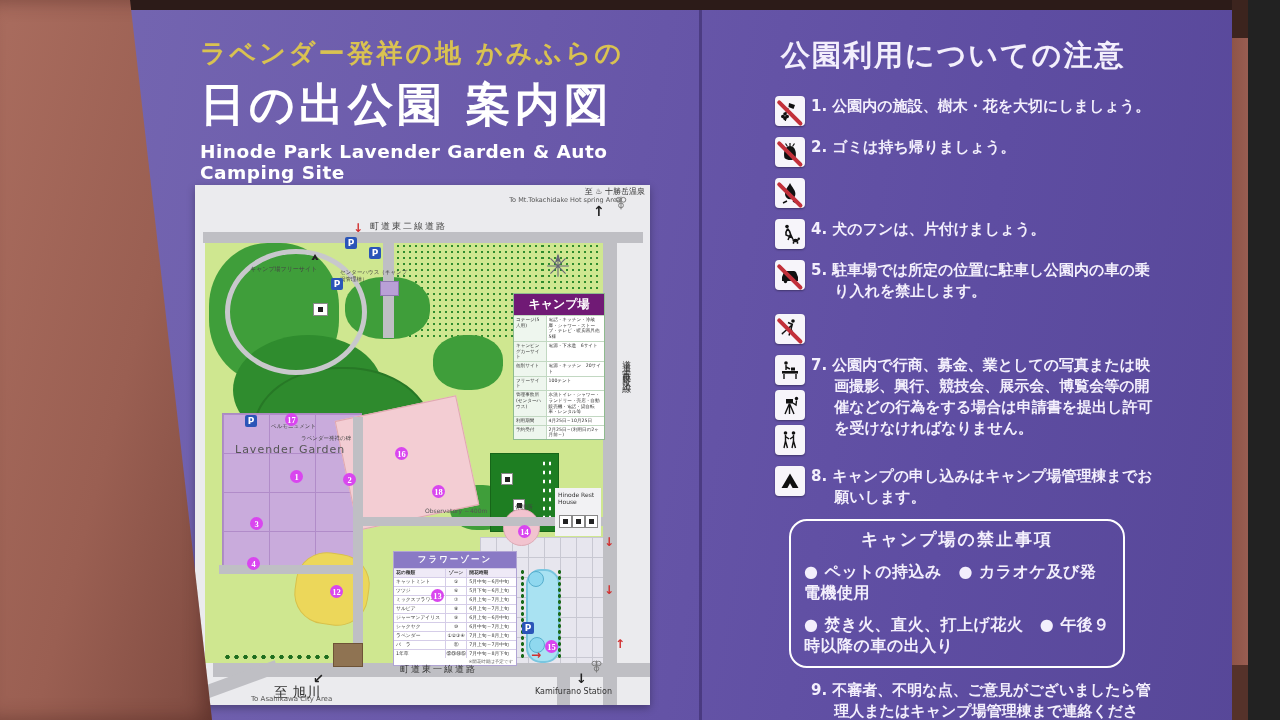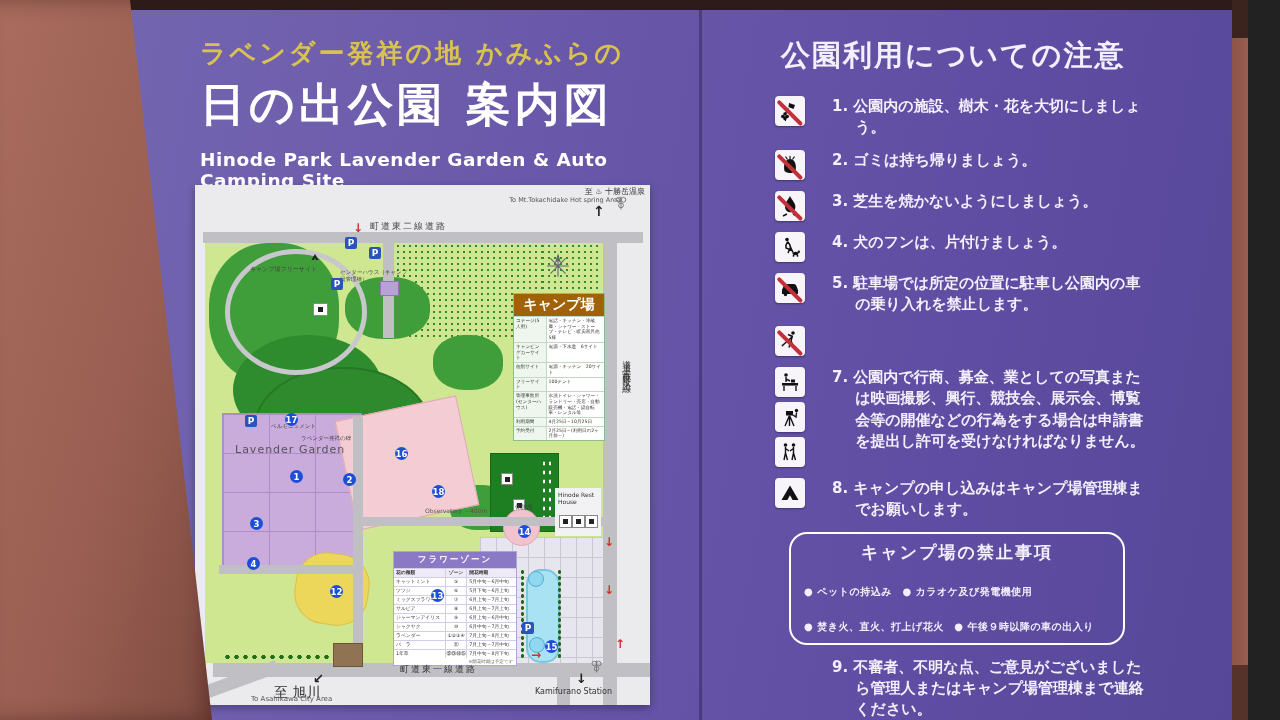--- a/index.html
+++ b/index.html
@@ -15,70 +15,70 @@
               box-shadow:inset -16px 0 20px rgba(60,25,20,.45);}
   .frame-right{position:absolute;left:1232px;top:0;width:48px;height:720px;
                background:linear-gradient(90deg,#8e5448,#a2655a 60%,#7c463c);}
   .frame-right .dark-top{position:absolute;left:0;top:0;width:100%;height:38px;background:#3c241e;}
   .frame-right .dark-bot{position:absolute;left:0;bottom:0;width:100%;height:55px;background:#55322a;}
 
   
   .title-block{position:absolute;left:200px;top:36px;width:480px;}
   .tagline{font-size:26px;font-weight:bold;color:#d9c251;letter-spacing:3px;}
   .main-title{font-size:45px;font-weight:800;color:#ffffff;letter-spacing:4px;margin-top:4px;}
-  .sub-title{font-size:18.5px;font-weight:600;color:#ffffff;margin-top:14px;letter-spacing:.5px;}
+  .sub-title{font-size:18.5px;font-weight:600;color:#ffffff;margin-top:6px;letter-spacing:.5px;}
 
   
   .map-paper{position:absolute;left:195px;top:185px;width:455px;height:520px;background:#ebebee;
              box-shadow:0 3px 8px rgba(0,0,0,.3);overflow:hidden;}
   .roadH,.roadV,.roadD{position:absolute;background:#bfbfc4;}
   .lbl{position:absolute;color:#444;white-space:nowrap;line-height:1.2;}
   .vtext{writing-mode:vertical-rl;letter-spacing:3px;}
   .blob{position:absolute;}
   .speckle{background-image:radial-gradient(#2e8b2e 1px,transparent 1.4px);background-size:6px 6px;}
   .speckle-dark{background-image:radial-gradient(#1b6b1b 1.4px,transparent 1.8px);background-size:5px 6px;}
   .blocks{background-color:#e7e6ee;background-image:linear-gradient(#c8c8d2 1px,transparent 1px),linear-gradient(90deg,#c8c8d2 1px,transparent 1px);background-size:16px 20px;}
   .lavgrid{background-color:#c9abdc;background-image:linear-gradient(#b18cc9 1px,transparent 1px),linear-gradient(90deg,#b18cc9 1px,transparent 1px);background-size:46px 39px;border:1px solid #a98cc0;}
   .hedge{background-image:radial-gradient(#1e6e1e 2px,transparent 2.4px);background-size:9px 8px;}
   .golfdots{background-image:radial-gradient(#fff 1.2px,transparent 1.5px);background-size:6px 9px;}
   .p-icon{position:absolute;width:12px;height:12px;background:#2a55b8;color:#fff;font-size:9px;font-weight:bold;
           display:flex;align-items:center;justify-content:center;border-radius:2px;}
-  .circle-num{position:absolute;width:13px;height:13px;background:#1d4ed8;color:#fff;border-radius:50%;
-              font-size:8.5px;font-weight:bold;display:flex;align-items:center;justify-content:center;}
+  .circle-num{position:absolute;width:13px;height:13px;background:#d946ef;color:#fff;border-radius:50%;
+              font-size:8.5px;font-weight:bold;display:flex;align-items:center;justify-content:center;font-family:Liberation Serif, serif;}
   .red-arrow{position:absolute;color:#d13030;font-weight:bold;}
   .blk-arrow{position:absolute;color:#222;font-weight:bold;}
   .mini-box{position:absolute;background:#fff;border:1px solid #888;display:flex;align-items:center;justify-content:center;}
   .mini-box .dot{width:5px;height:5px;background:#222;}
 
   
   .map-table{position:absolute;background:#fff;border:1px solid #9ab89a;font-family:"DejaVu Sans","Liberation Sans",sans-serif;}
   .map-table .tt{color:#fff;font-weight:bold;text-align:center;}
   .ct-row{display:flex;border-top:1px solid #c2d8c2;}
   .ct-l{width:34%;background:#eef6ee;padding:1px 2px;border-right:1px solid #c2d8c2;}
   .ct-r{width:66%;padding:1px 2px;}
   .ft-row{display:flex;border-top:1px solid #d5cde8;}
   .ft-a{width:42%;padding:1px 2px;border-right:1px solid #d5cde8;}
   .ft-b{width:18%;text-align:center;border-right:1px solid #d5cde8;padding:1px 0;}
   .ft-c{width:40%;padding:1px 2px;}
 
   
   .rules-panel{position:absolute;left:775px;top:36px;width:380px;color:#f3effc;}
   .rules-title{font-size:29px;font-weight:bold;letter-spacing:2px;margin:0 0 20px 6px;}
-  .rule-row{display:flex;gap:27px;margin-bottom:11px;}
+  .rule-row{display:flex;gap:6px;margin-bottom:11px;}
   .icon-col{width:30px;display:flex;flex-direction:column;gap:5px;flex:none;}
   .icon-box{position:relative;width:30px;height:30px;background:#f7f5fa;border-radius:4px;
             display:flex;align-items:center;justify-content:center;box-shadow:0 1px 2px rgba(0,0,0,.35);}
   .icon-box svg{width:24px;height:24px;}
   .icon-box.slash::after{content:"";position:absolute;left:-2px;right:-2px;top:50%;height:3.5px;
                          background:#c2303a;transform:rotate(45deg);border-radius:2px;}
   .rule-text{width:322px;font-size:15px;line-height:1.42;font-weight:600;
              padding-left:1.55em;text-indent:-1.55em;}
   .camp-box{border:2.5px solid #fff;border-radius:18px;width:306px;margin:2px 0 12px 14px;padding:7px 13px 9px;}
   .camp-box-title{text-align:center;font-size:17px;font-weight:bold;letter-spacing:2px;}
-  .camp-box-line{font-size:10px;font-weight:600;margin-top:21px;letter-spacing:.5px;}
+  .camp-box-line{font-size:16px;font-weight:600;margin-top:11px;letter-spacing:.5px;}
 </style>
 </head>
 <body>
 
 <div class="photo">
   <div class="top-strip"></div>
   <div class="seam"></div>
 
   <div class="title-block">
     <div class="tagline">ラベンダー発祥の地 かみふらの</div>
@@ -198,21 +198,21 @@
     <div class="lbl" style="left:79px;top:499px;font-size:14px;color:#333;">至 旭川</div>
     <div class="lbl" style="left:56px;top:510px;font-size:7px;color:#555;">To Asahikawa City Area</div>
 
     <div class="red-arrow" style="left:158px;top:36px;font-size:12px;">↓</div>
     <div class="red-arrow" style="left:409px;top:350px;font-size:12px;">↓</div>
     <div class="red-arrow" style="left:409px;top:398px;font-size:12px;">↓</div>
     <div class="red-arrow" style="left:336px;top:463px;font-size:12px;z-index:4;">→</div>
     <div class="red-arrow" style="left:420px;top:452px;font-size:12px;">↑</div>
 
     <div class="map-table" style="left:318px;top:108px;width:90px;border-color:#8fbb8f;">
-      <div class="tt" style="background:#a16207;font-size:14px;padding:2px 0;">キャンプ場</div>
+      <div class="tt" style="background:#701a75;font-size:12px;padding:2px 0;">キャンプ場</div>
       <div id="camp-table-body" style="font-size:4.6px;color:#333;line-height:1.25;">
           <div class="ct-row">
             <span class="ct-l">コテージ(5人用)</span>
             <span class="ct-r">電話・キッチン・冷蔵庫・シャワー・ストーブ・テレビ・暖房器具他　5棟</span>
           </div>
           <div class="ct-row">
             <span class="ct-l">キャンピングカーサイト</span>
             <span class="ct-r">電源・下水道　6サイト</span>
           </div>
           <div class="ct-row">
@@ -350,21 +350,20 @@
         </div>
         <div class="rule-row">
           <div class="icon-col">
             <div class="icon-box slash">
               <svg viewBox="0 0 24 24">
                 <path fill="#111" d="M12 2 C10 6 7 8 7 13 a5.2 5.2 0 0 0 10.4 0 C17.4 9 14.5 7 12 2 Z"></path>
                 <path stroke="#111" stroke-width="1.4" fill="none" d="M9 20 l-4 2 M15 20 l4 2"></path>
               </svg>
             </div>
           </div>
-          <div class="rule-text">3. 芝生を焼かないようにしましょう。</div>
         </div>
         <div class="rule-row">
           <div class="icon-col">
             <div class="icon-box">
               <svg viewBox="0 0 24 24" stroke="#111" stroke-width="1.5" fill="none">
                 <circle cx="9" cy="4.5" r="1.8" fill="#111" stroke="none"></circle>
                 <path d="M9.5 6.5 C11 8 12 9.5 12.5 12 L10 18 M12.5 12 L15 17.5 M9.5 7 C8 9 7.5 11 8 13 L14 15.5"></path>
                 <ellipse cx="17.5" cy="18.5" rx="3" ry="1.8" fill="#111" stroke="none"></ellipse>
                 <circle cx="20.8" cy="16.8" r="1.2" fill="#111" stroke="none"></circle>
                 <path d="M15.5 20 v1.8 M19.5 20 v1.8"></path>

